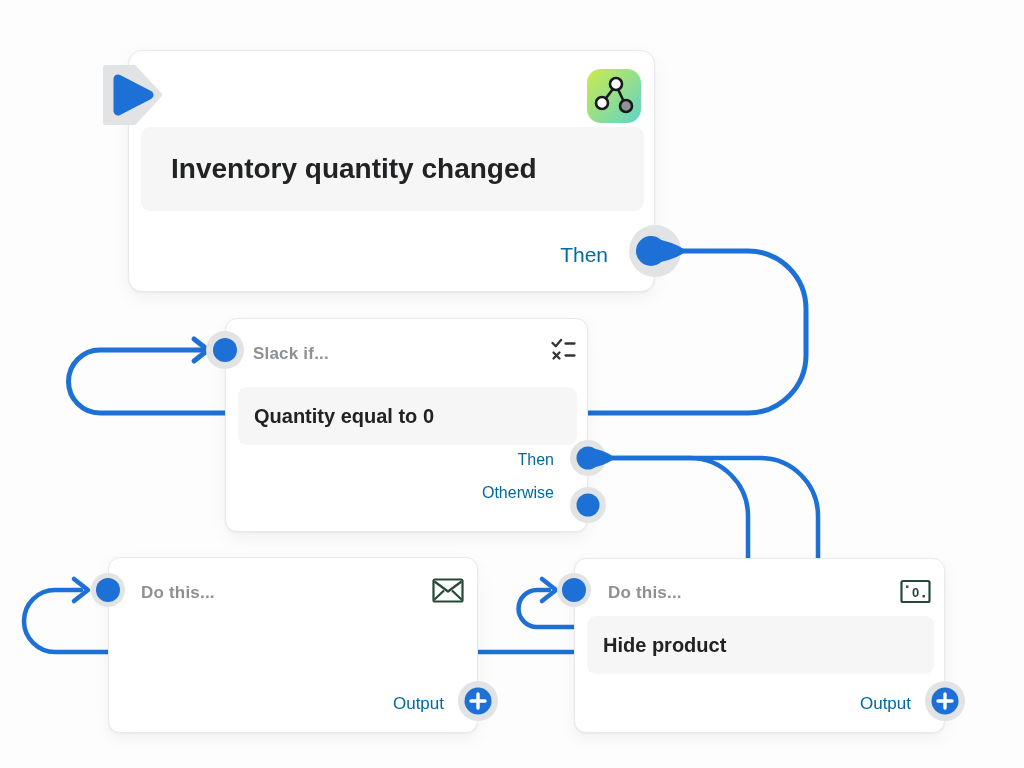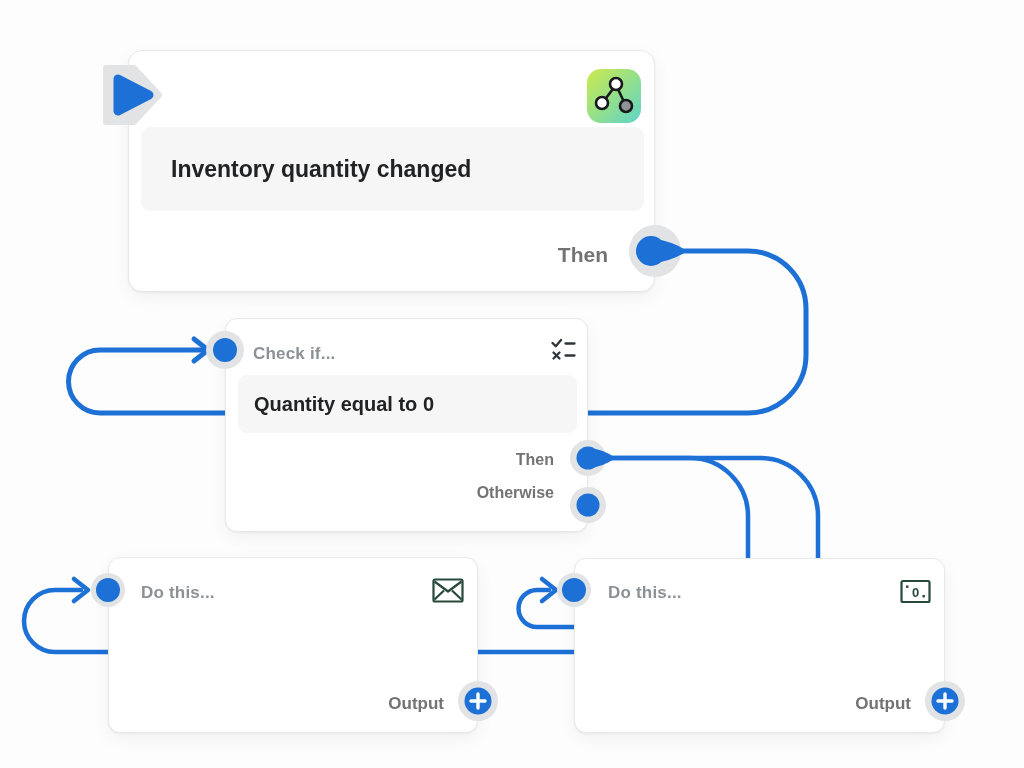--- a/index.html
+++ b/index.html
@@ -24,36 +24,36 @@
     position:absolute;color:#8c9196;font-weight:600;letter-spacing:0.2px;
     white-space:nowrap;line-height:1;
   }
   .icon-wrap{position:absolute;line-height:0;}
   .value-box{
     position:absolute;background:#f6f6f7;border-radius:9px;
     display:flex;align-items:center;box-sizing:border-box;
     color:#202223;font-weight:600;white-space:nowrap;
   }
   .port-label{
-    position:absolute;color:#737373;font-weight:700;line-height:1;
+    position:absolute;color:#0369a1;font-weight:400;line-height:1;
     white-space:nowrap;text-align:right;
   }
 
   
   #card-trigger{left:128px;top:50px;width:527px;height:242px;}
   #card-trigger .hdr{left:52px;top:86px;font-size:22px;}
   #card-trigger .icon-wrap{right:13px;top:18px;}
-  #card-trigger .value-box{left:12px;top:76px;width:503px;height:84px;padding-left:30px;font-size:23px;}
+  #card-trigger .value-box{left:12px;top:76px;width:503px;height:84px;padding-left:30px;font-size:28px;}
   #card-trigger .port-label{right:46px;top:193px;font-size:21px;}
 
   
   #card-condition{left:225px;top:318px;width:363px;height:214px;border-radius:12px;}
   #card-condition .hdr{left:27px;top:26px;font-size:17px;}
   #card-condition .icon-wrap{right:11px;top:19px;}
-  #card-condition .value-box{left:12px;top:56px;width:339px;height:58px;padding-left:16px;font-size:20px;}
+  #card-condition .value-box{left:12px;top:68px;width:339px;height:58px;padding-left:16px;font-size:20px;}
   #card-condition .port-label.then{right:33px;top:133px;font-size:16px;}
   #card-condition .port-label.otherwise{right:33px;top:166px;font-size:16px;}
 
   
   #card-slack{left:108px;top:557px;width:370px;height:176px;border-radius:12px;}
   #card-slack .hdr{left:32px;top:26px;font-size:17px;}
   #card-slack .icon-wrap{right:13px;top:20px;}
   #card-slack .value-box{left:12px;top:58px;width:346px;height:58px;padding-left:16px;font-size:20px;}
   #card-slack .port-label{right:33px;top:137px;font-size:17px;}
 
@@ -102,21 +102,21 @@
         <circle cx="39" cy="37" r="6" fill="#8f9296" stroke="#17191c" stroke-width="2.6"></circle>
       </svg>
     </span>
     <div class="value-box">
       <span>Inventory quantity changed</span>
     </div>
     <span class="port-label">Then</span>
   </div>
 
   <div class="card" id="card-condition">
-    <span class="hdr">Check if...</span>
+    <span class="hdr">Slack if...</span>
     <span class="icon-wrap">
       <svg width="25" height="23" viewBox="0 0 25 23">
         <g stroke="#2f353a" stroke-width="2.3" fill="none" stroke-linecap="round" stroke-linejoin="round">
           <path d="M1.5 5 L4.8 8.2 L10 2"></path>
           <path d="M14.5 5.5 H23.5"></path>
           <path d="M2.5 14.5 L8.5 20.5 M8.5 14.5 L2.5 20.5"></path>
           <path d="M14.5 17.5 H23.5"></path>
         </g>
       </svg>
     </span>
@@ -146,20 +146,23 @@
     <span class="icon-wrap">
       <svg width="31" height="25" viewBox="0 0 31 25">
         <g stroke="#27493a" stroke-width="2.2" fill="none">
           <rect x="1.5" y="2" width="28" height="21" rx="1.5"></rect>
         </g>
         <text x="15.5" y="17.5" text-anchor="middle" font-family="Liberation Sans, sans-serif" font-size="13" font-weight="bold" fill="#27493a">0</text>
         <rect x="6" y="6.5" width="2.4" height="2.4" fill="#27493a"></rect>
         <rect x="22.5" y="16" width="2.4" height="2.4" fill="#27493a"></rect>
       </svg>
     </span>
+    <div class="value-box">
+      <span>Hide product</span>
+    </div>
     <span class="port-label">Output</span>
   </div>
 
   <svg id="ports" class="layer" width="1024" height="768" viewBox="0 0 1024 768">
 
     <g>
       <polygon points="106,68 134,68 159,95 134,122 106,122" fill="#e2e3e5" stroke="#e2e3e5" stroke-width="6" stroke-linejoin="round"></polygon>
       <polygon points="118,79 149,95 118,111" fill="#1d70d6" stroke="#1d70d6" stroke-width="9" stroke-linejoin="round"></polygon>
     </g>
 

